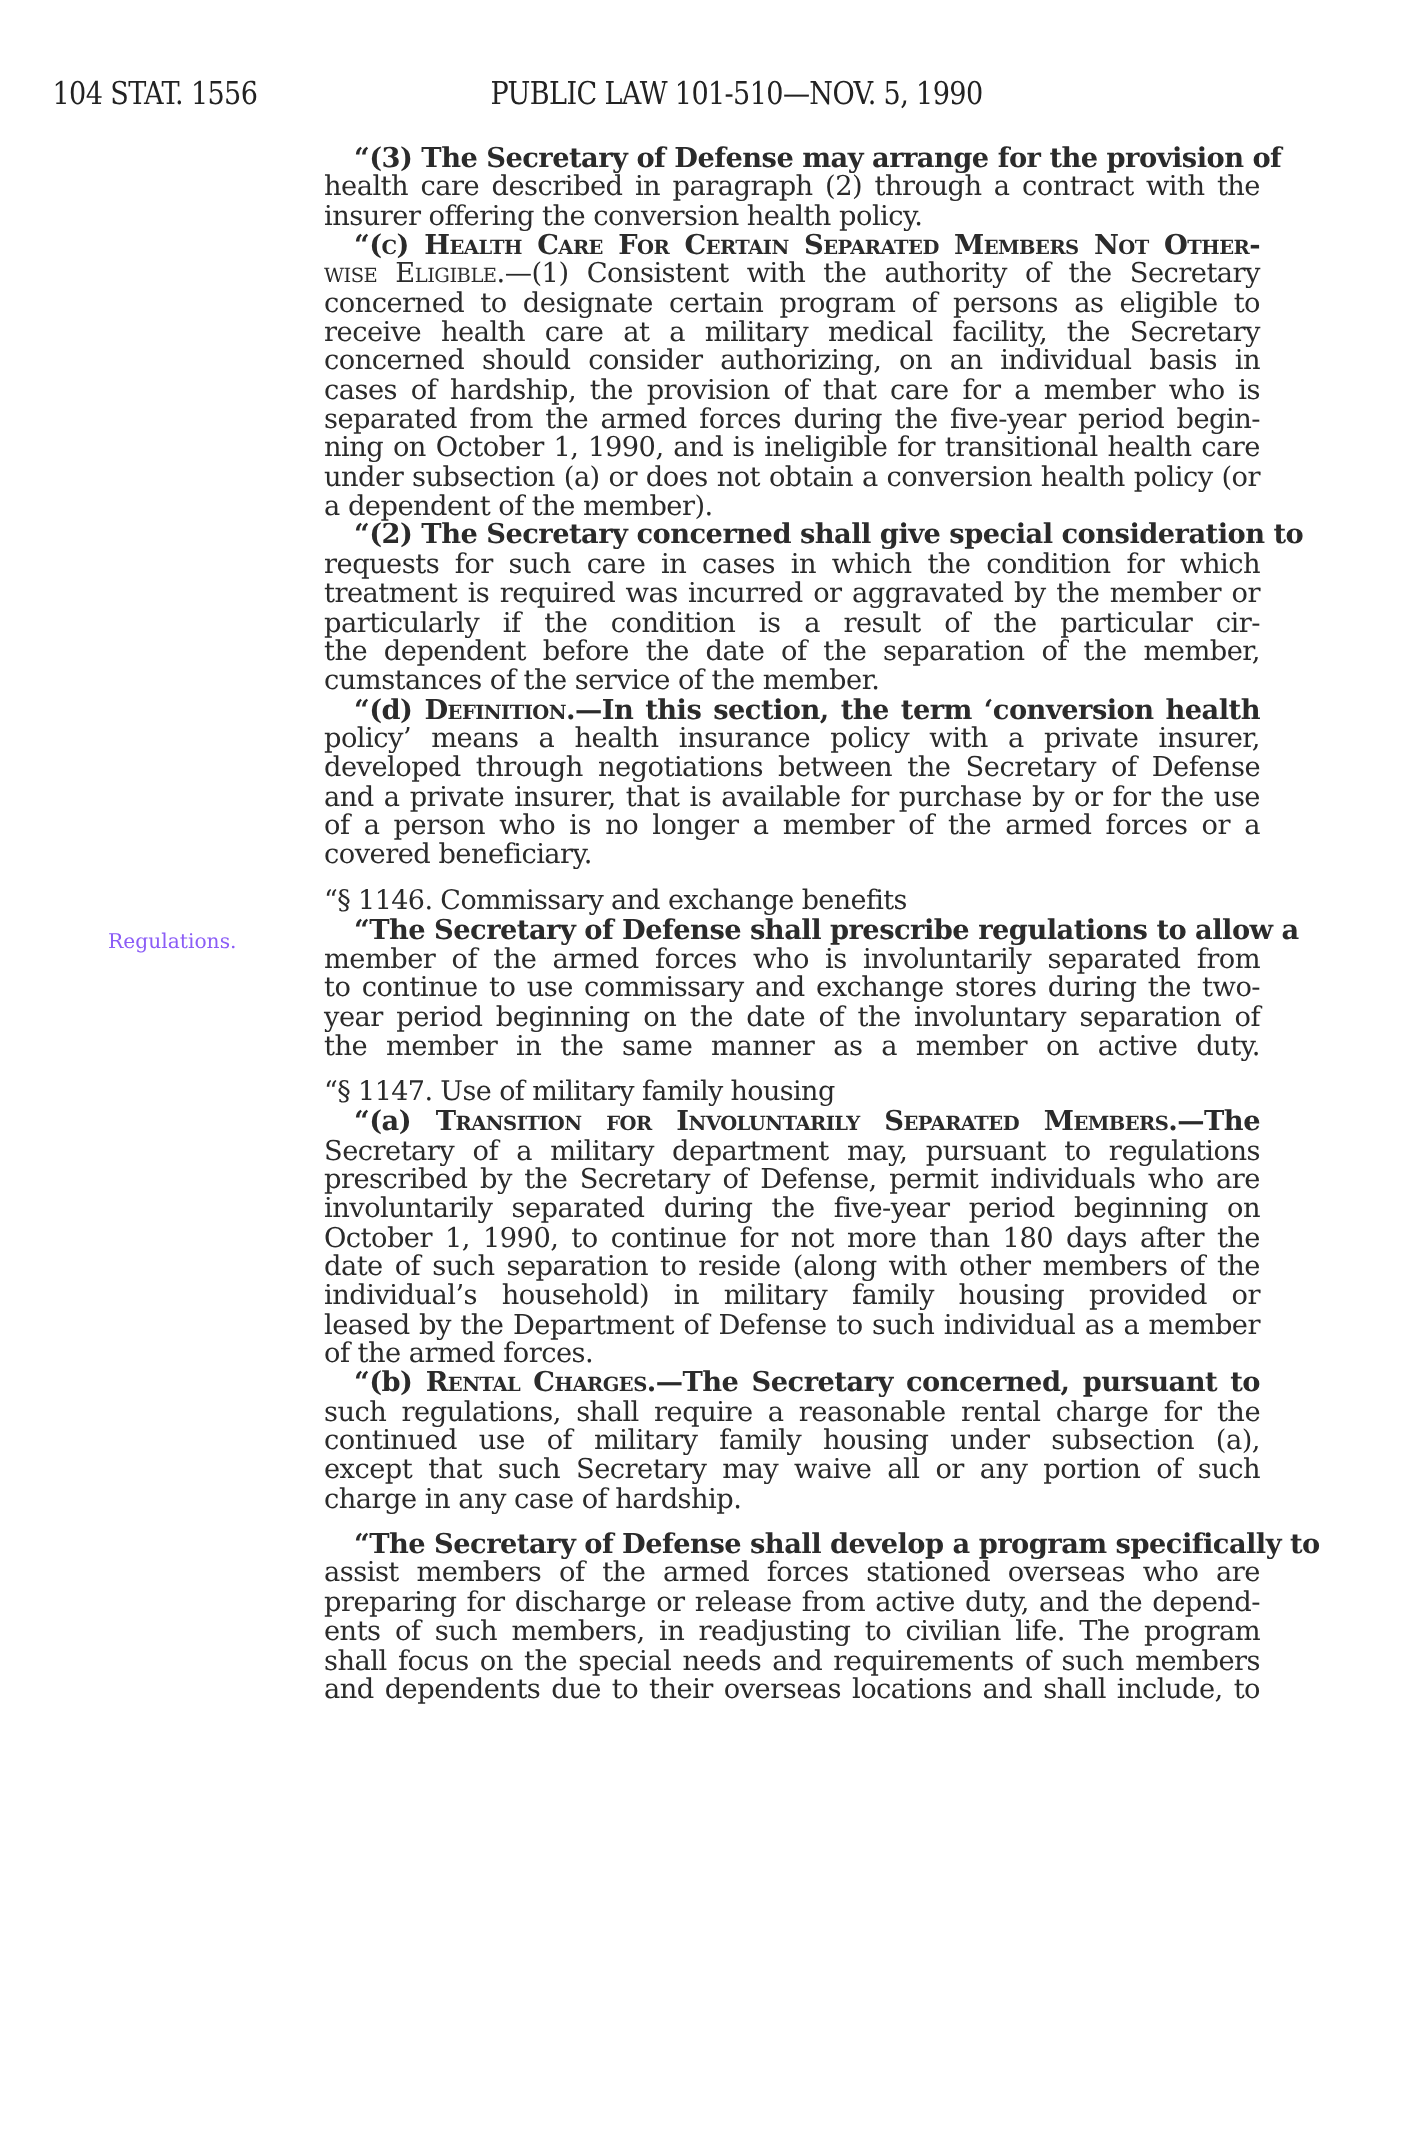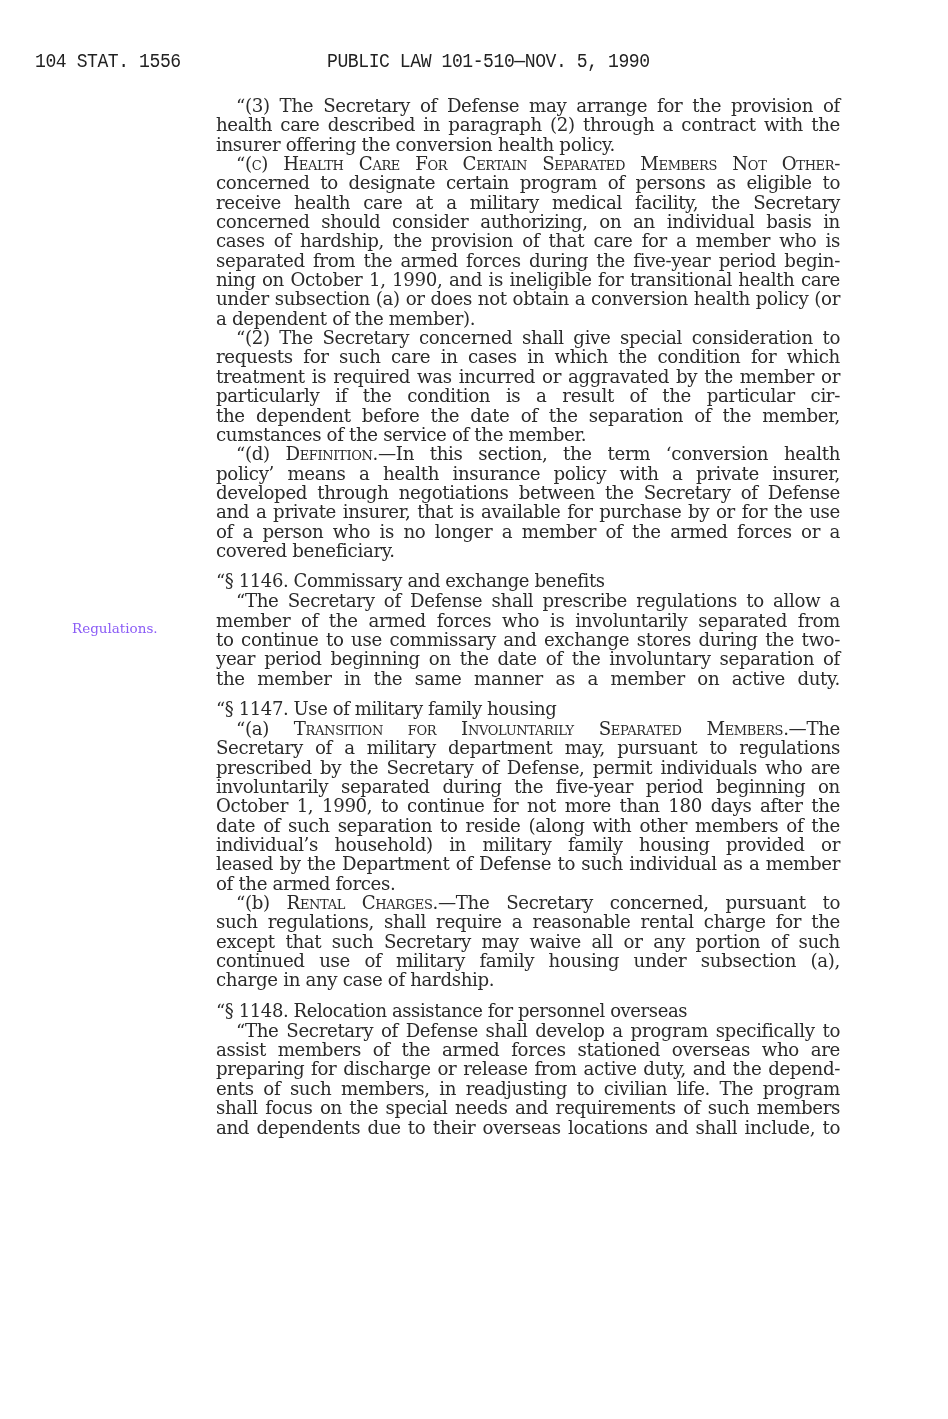--- a/index.html
+++ b/index.html
@@ -1,33 +1,33 @@
 <!DOCTYPE html>
 <html><head>
   <meta charset="utf-8">
   <style>
     html, body { margin: 0; padding: 0; background: #ffffff; }
     body {
       width: 948px; height: 1419px; position: relative; overflow: hidden;
       font-family: "DejaVu Serif", "Liberation Serif", serif;
       color: #2b2b2b;
     }
-    .header { position: absolute; top: 50px; left: 0; width: 803px; height: 30px; font-family: Liberation Mono, monospace; }
+    .header { position: absolute; top: 50px; left: 0; width: 803px; height: 30px; }
     .stat { position: absolute; left: 35px; top: 0; font-size: 21px; letter-spacing: -0.5px; transform: scaleX(0.86); transform-origin: left top; color: #222; }
     .law { position: absolute; left: 327px; top: 0; font-size: 21px; letter-spacing: -0.5px; transform: scaleX(0.86); transform-origin: left top; color: #222; }
     .margin-note { position: absolute; left: 72px; top: 620px; font-size: 13.5px; color: #8b5cf6; }
     .body-col { position: absolute; left: 216px; top: 96px; width: 624px; }
     .ln {
       font-size: 18.2px; line-height: 19.35px; height: 19.35px;
       white-space: nowrap; overflow: visible;
       text-align: justify; text-align-last: justify;
       letter-spacing: -0.35px; word-spacing: 0px;
     }
     .ln.last { text-align-last: left; }
-    .ln.ind { padding-left: 20px; }
+    .ln.ind { padding-left: 20px; font-weight: bold; }
     .sc { font-variant: small-caps; }
     .heading { font-weight: normal; font-size: 18px; line-height: 20px; height: 20px; letter-spacing: -0.4px; white-space: nowrap; }
     .gap-m { height: 11px; }
   </style>
 </head>
 <body>
 
 <div class="header">
   <span class="stat">104 STAT. 1556</span>
   <span class="law">PUBLIC LAW 101-510—NOV. 5, 1990</span>
@@ -38,20 +38,21 @@
 <div class="body-col">
 
   <div>
     <div class="ln ind">“(3) The Secretary of Defense may arrange for the provision of</div>
     <div class="ln">health care described in paragraph (2) through a contract with the</div>
     <div class="ln last">insurer offering the conversion health policy.</div>
   </div>
 
   <div>
     <div class="ln ind"><span class="sc">“(c) Health Care For Certain Separated Members Not Other-</span></div>
+    <div class="ln"><span class="sc">wise Eligible.</span><span>—(1) Consistent with the authority of the Secretary</span></div>
     <div class="ln">concerned to designate certain program of persons as eligible to</div>
     <div class="ln">receive health care at a military medical facility, the Secretary</div>
     <div class="ln">concerned should consider authorizing, on an individual basis in</div>
     <div class="ln">cases of hardship, the provision of that care for a member who is</div>
     <div class="ln">separated from the armed forces during the five-year period begin-</div>
     <div class="ln">ning on October 1, 1990, and is ineligible for transitional health care</div>
     <div class="ln">under subsection (a) or does not obtain a conversion health policy (or</div>
     <div class="ln last">a dependent of the member).</div>
   </div>
 
@@ -92,29 +93,28 @@
     <div class="ln">Secretary of a military department may, pursuant to regulations</div>
     <div class="ln">prescribed by the Secretary of Defense, permit individuals who are</div>
     <div class="ln">involuntarily separated during the five-year period beginning on</div>
     <div class="ln">October 1, 1990, to continue for not more than 180 days after the</div>
     <div class="ln">date of such separation to reside (along with other members of the</div>
     <div class="ln">individual’s household) in military family housing provided or</div>
     <div class="ln">leased by the Department of Defense to such individual as a member</div>
     <div class="ln last">of the armed forces.</div>
     <div class="ln ind"><span>“(b) </span><span class="sc">Rental Charges.</span><span>—The Secretary concerned, pursuant to</span></div>
     <div class="ln">such regulations, shall require a reasonable rental charge for the</div>
+    <div class="ln">continued use of military family housing under subsection (a),</div>
     <div class="ln">except that such Secretary may waive all or any portion of such</div>
-    <div class="ln">continued use of military family housing under subsection (a),</div>
     <div class="ln last">charge in any case of hardship.</div>
   </div>
 
   <div class="gap-m"></div>
 
   <div>
-    <div class="heading">“§ 1148. Relocation assistance for personnel overseas</div>
     <div class="ln ind">“The Secretary of Defense shall develop a program specifically to</div>
     <div class="ln">assist members of the armed forces stationed overseas who are</div>
     <div class="ln">preparing for discharge or release from active duty, and the depend-</div>
     <div class="ln">ents of such members, in readjusting to civilian life. The program</div>
     <div class="ln">shall focus on the special needs and requirements of such members</div>
     <div class="ln">and dependents due to their overseas locations and shall include, to</div>
   </div>
 
 </div>
 

